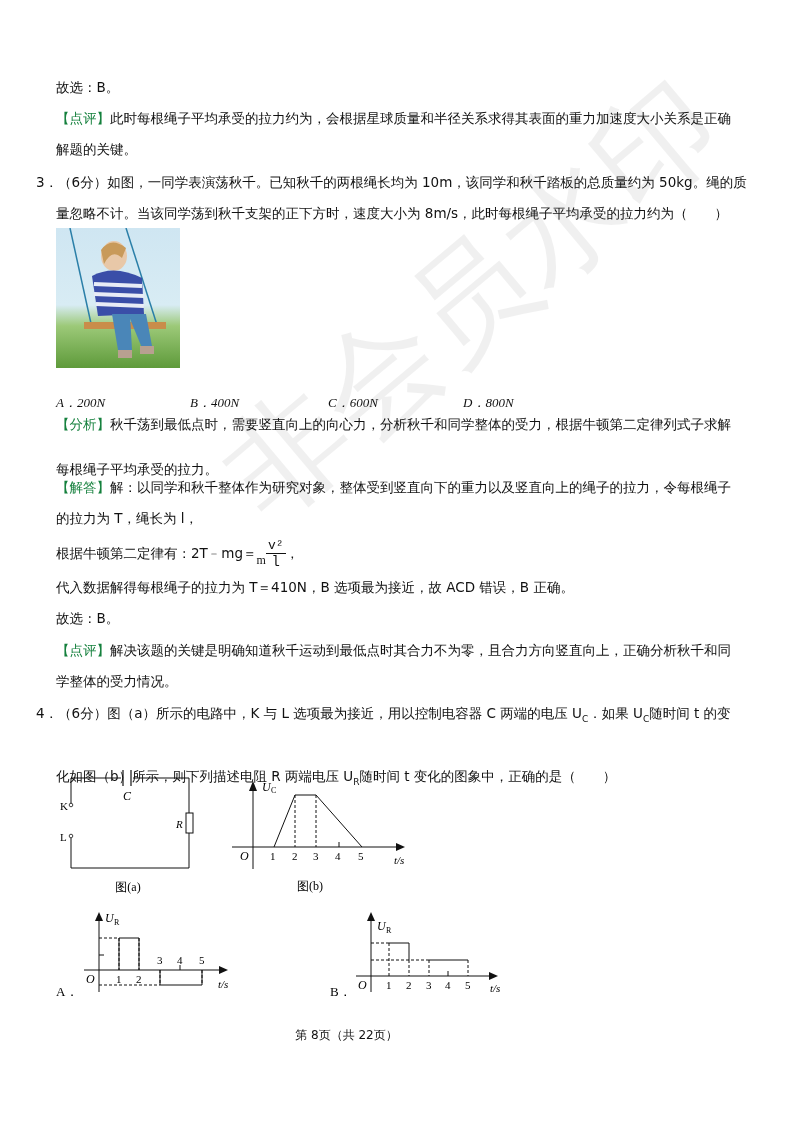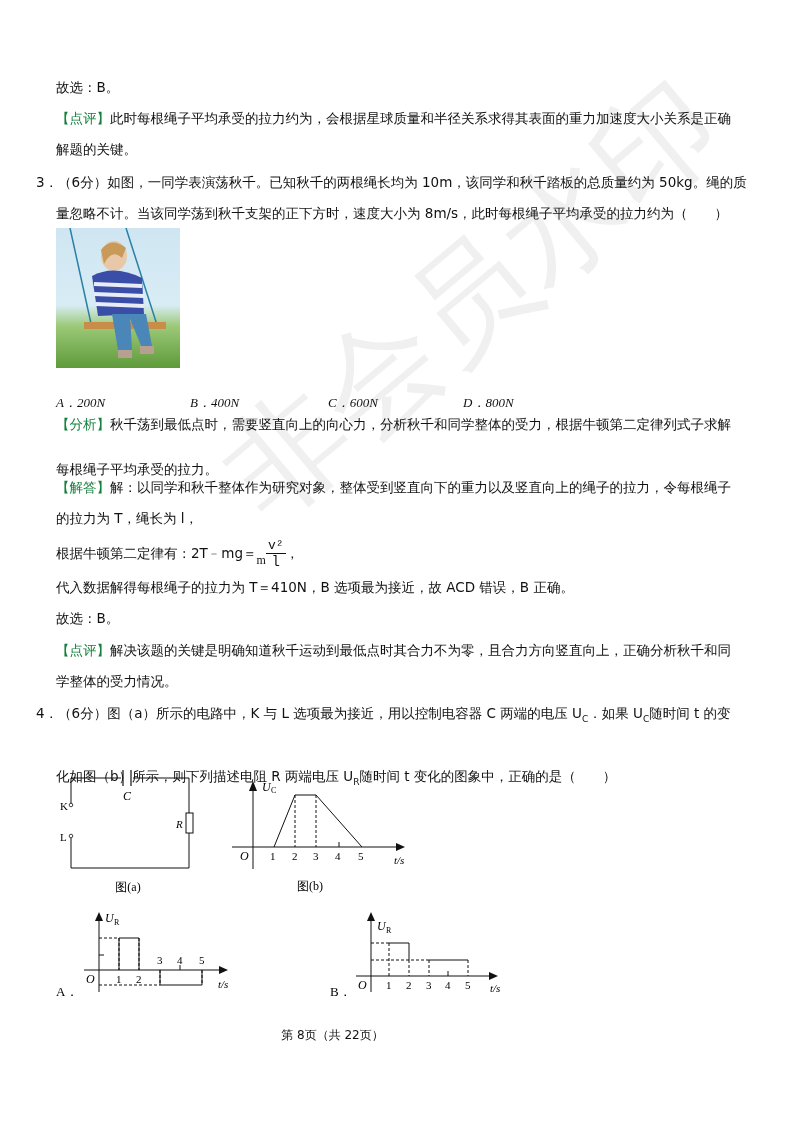--- a/index.html
+++ b/index.html
@@ -10,21 +10,21 @@
   .tag { color: #15803d; }
   .latin { font-family: "Liberation Serif", serif; font-size: 14px; }
   .frac { display: inline-block; vertical-align: middle; text-align: center; font-family: Liberation Mono, monospace; }
   .frac .num { display: block; font-size: 13px; border-bottom: 1px solid #111; padding: 0 2px; line-height: 14px; }
   .frac .den { display: block; font-size: 14px; line-height: 16px; }
   .photo { position: absolute; left: 56px; top: 228px; width: 124px; height: 140px; overflow: hidden;
            background: linear-gradient(#cfe6f2 0%, #d8ecf4 55%, #9cc978 70%, #5e9a3a 100%); }
   .opt { position: absolute; top: 394px; font-size: 13px; font-family: "Liberation Serif", serif; font-style: italic; }
   .watermark { position: absolute; left: 190px; top: 430px; font-size: 120px; color: rgba(0,0,0,0.06);
                transform: rotate(-40deg); transform-origin: left top; white-space: nowrap; pointer-events: none; }
-  .footer { position: absolute; top: 1027px; left: 2px; width: 661px; text-align: center; font-size: 12px; }
+  .footer { position: absolute; top: 1027px; left: 16px; width: 661px; text-align: center; font-size: 12px; }
   svg text { font-family: "Liberation Serif", serif; }
 </style>
 </head>
 <body>
 
 <div class="watermark">非会员水印</div>
 
 <div class="line" style="top:78px;">故选：B。</div>
 <div class="line" style="top:109px;"><span class="tag">【点评】</span><span>此时每根绳子平均承受的拉力约为，会根据星球质量和半径关系求得其表面的重力加速度大小关系是正确</span></div>
 <div class="line" style="top:140px;">解题的关键。</div>

